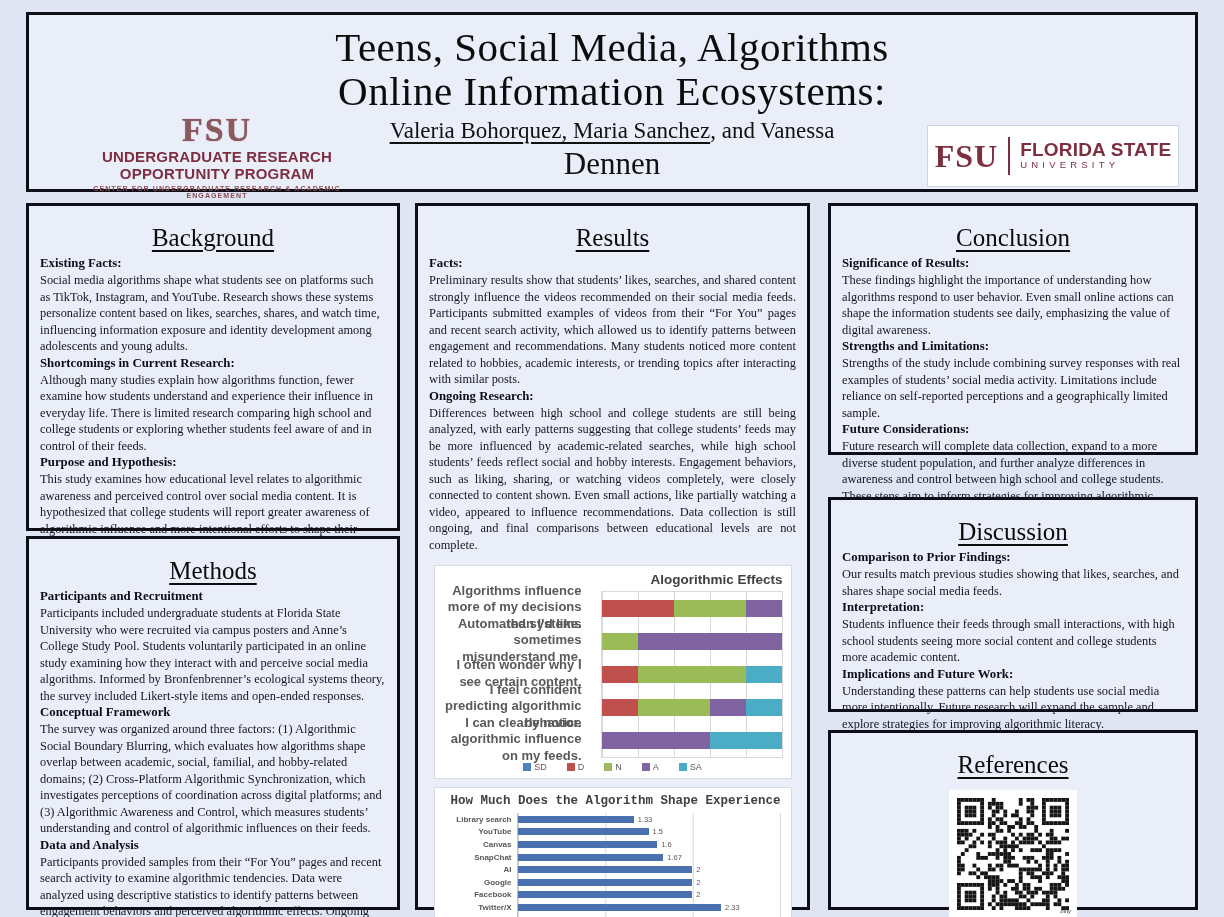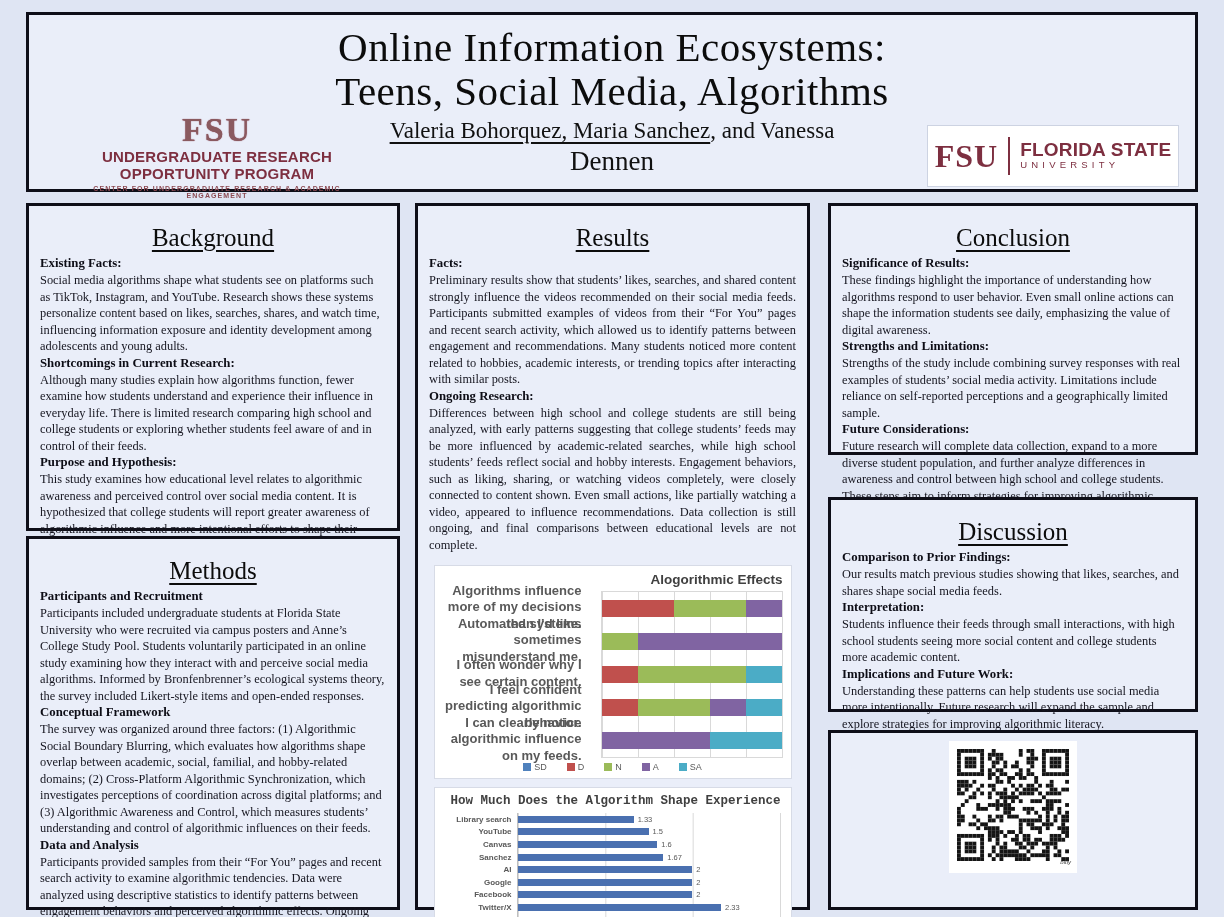--- a/index.html
+++ b/index.html
@@ -14,21 +14,21 @@
     position:absolute; background:#eaeef9;
     border:3px solid #0e0e18;
   }
   
   #header { left:26px; top:12px; width:1172px; height:180px; text-align:center; }
   .title-line { font-size:41px; line-height:1.08; color:#0c0c0c; letter-spacing:.5px; }
   #title-wrap { padding-top:10px; }
   .authors-line { font-size:23px; margin-top:4px; color:#111; }
   .u-name { text-decoration:underline; text-underline-offset:4px; text-decoration-thickness:1.5px;
             border-bottom:1px dashed #8a8a8a; }
-  .authors-line2 { font-size:27px; margin-top:2px; color:#111; }
+  .authors-line2 { font-size:31px; margin-top:2px; color:#111; }
   
   #logo-urop { position:absolute; left:38px; top:96px; width:300px; text-align:center; color:#7d2f40; }
   #logo-urop .fsu-big { font-size:34px; font-weight:bold; letter-spacing:2px;
       font-family:"Liberation Serif",serif; color:#8a5a5f;
       text-shadow:0 0 1px #7d2f40; }
   #logo-urop .l1 { font-size:15px; font-weight:bold; font-family:"Liberation Sans",sans-serif; letter-spacing:.2px; line-height:1.1; }
   #logo-urop .l3 { font-size:7px; font-weight:bold; font-family:"Liberation Sans",sans-serif; letter-spacing:1.1px; margin-top:3px; color:#8c4a52; }
   
   #logo-fsu { position:absolute; right:16px; top:110px; width:252px; height:62px; background:#ffffff;
       border:1px solid #cdd3e2; display:flex; align-items:center; justify-content:center; gap:10px; }
@@ -91,22 +91,22 @@
   #qr-bitly { position:absolute; right:6px; bottom:8px; font-size:6px; color:#3a3a3a;
       font-family:"Liberation Sans",sans-serif; font-style:italic; }
 </style>
 </head>
 <body>
 
 <div id="poster">
 
   <div id="header" class="box">
     <div id="title-wrap">
+      <div class="title-line">Teens, Social Media, Algorithms</div>
       <div class="title-line">Online Information Ecosystems:</div>
-      <div class="title-line">Teens, Social Media, Algorithms</div>
     </div>
     <div class="authors-line"><span class="u-name">Valeria Bohorquez, Maria Sanchez</span><span>, and Vanessa</span></div>
     <div class="authors-line2">Dennen</div>
 
     <div id="logo-urop">
       <div class="fsu-big">FSU</div>
       <div class="l1">UNDERGRADUATE RESEARCH</div>
       <div class="l1">OPPORTUNITY PROGRAM</div>
       <div class="l3">CENTER FOR UNDERGRADUATE RESEARCH &amp; ACADEMIC ENGAGEMENT</div>
     </div>
@@ -208,21 +208,21 @@
         </div>
     </div>
 
     <div id="chart2" class="chart-panel">
       <div class="chart-title">How Much Does the Algorithm Shape Experience</div>
       <div id="c2-area">
         <div id="c2-labels">
             <div class="h-lab">Library search</div>
             <div class="h-lab">YouTube</div>
             <div class="h-lab">Canvas</div>
-            <div class="h-lab">Sanchez</div>
+            <div class="h-lab">SnapChat</div>
             <div class="h-lab">AI</div>
             <div class="h-lab">Google</div>
             <div class="h-lab">Facebook</div>
             <div class="h-lab">Twitter/X</div>
             <div class="h-lab">Instagram</div>
             <div class="h-lab">TikTok</div>
           </div>
         <div id="c2-right">
           <div id="c2-plot">
               <div class="h-row">
@@ -285,20 +285,21 @@
   <div id="sec-discussion" class="box">
     <h2 class="sec-head">Discussion</h2>
     <div class="sec-body">
       <div class="blk"><b>Comparison to Prior Findings:</b><span>Our results match previous studies showing that likes, searches, and shares shape social media feeds.</span></div>
       <div class="blk"><b>Interpretation:</b><span>Students influence their feeds through small interactions, with high school students seeing more social content and college students more academic content.</span></div>
       <div class="blk"><b>Implications and Future Work:</b><span> Understanding these patterns can help students use social media more intentionally. Future research will expand the sample and explore strategies for improving algorithmic literacy.</span></div>
     </div>
   </div>
 
   <div id="sec-references" class="box">
+    <h2 class="sec-head">References</h2>
     <div id="qr-wrap">
       <svg id="qr-svg" width="112" height="112" viewBox="0 0 29 29">
           <rect x="0" y="0" width="1" height="1" fill="#151515"></rect>
           <rect x="1" y="0" width="1" height="1" fill="#151515"></rect>
           <rect x="2" y="0" width="1" height="1" fill="#151515"></rect>
           <rect x="3" y="0" width="1" height="1" fill="#151515"></rect>
           <rect x="4" y="0" width="1" height="1" fill="#151515"></rect>
           <rect x="5" y="0" width="1" height="1" fill="#151515"></rect>
           <rect x="6" y="0" width="1" height="1" fill="#151515"></rect>
           <rect x="0" y="1" width="1" height="1" fill="#151515"></rect>

